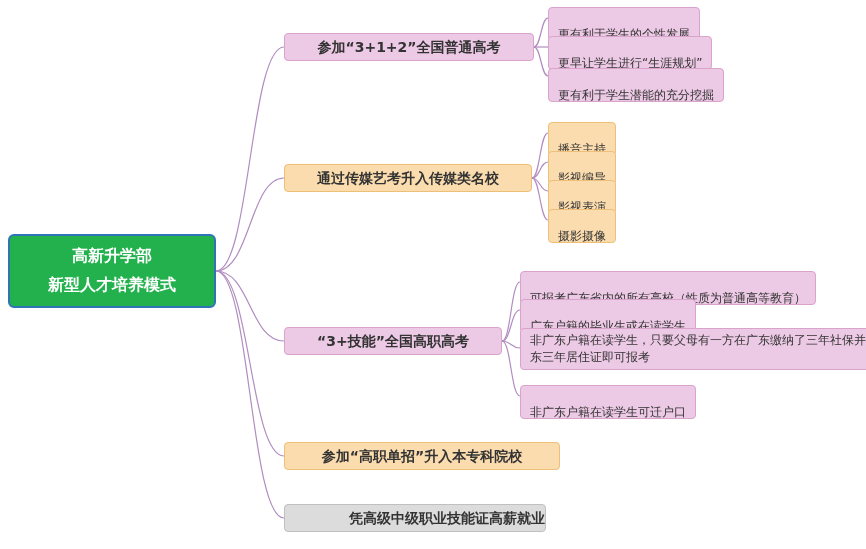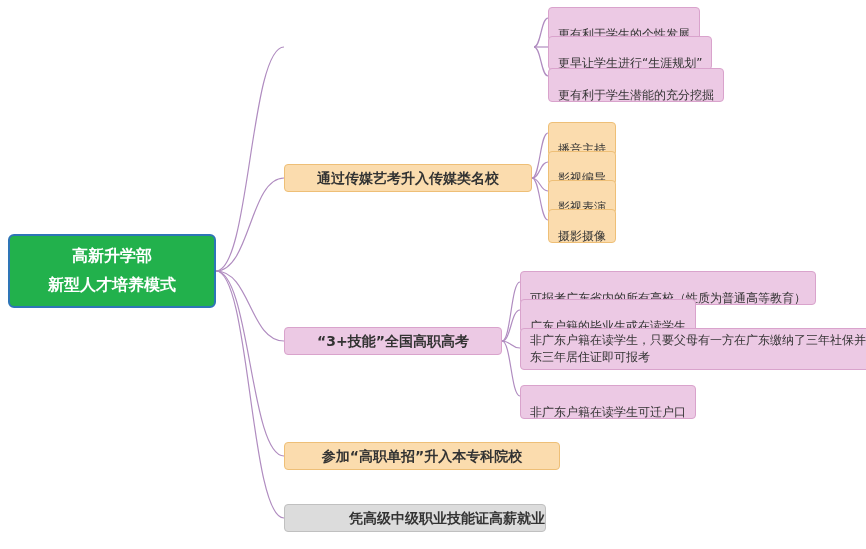--- a/index.html
+++ b/index.html
@@ -77,20 +77,21 @@
     <path d="M502,341 C511,341 511,310 520,310"></path>
     <path d="M502,341 C511,341 511,348 520,348"></path>
     <path d="M502,341 C511,341 511,396 520,396"></path>
   </svg>
 
   <div class="node root">
     <div>高新升学部</div>
     <div>新型人才培养模式</div>
   </div>
 
+  <div class="node branch pink" style="left:284px; top:33px; width:250px;">参加“3+1+2”全国普通高考</div>
   <div class="node child pink" style="left:548px; top:7px;">更有利于学生的个性发展</div>
   <div class="node child pink" style="left:548px; top:36px;">更早让学生进行“生涯规划”</div>
   <div class="node child pink" style="left:548px; top:68px;">更有利于学生潜能的充分挖掘</div>
 
   <div class="node branch orange" style="left:284px; top:164px; width:248px;">通过传媒艺考升入传媒类名校</div>
   <div class="node child orange" style="left:548px; top:122px;">播音主持</div>
   <div class="node child orange" style="left:548px; top:151px;">影视编导</div>
   <div class="node child orange" style="left:548px; top:180px;">影视表演</div>
   <div class="node child orange" style="left:548px; top:209px;">摄影摄像</div>
 

